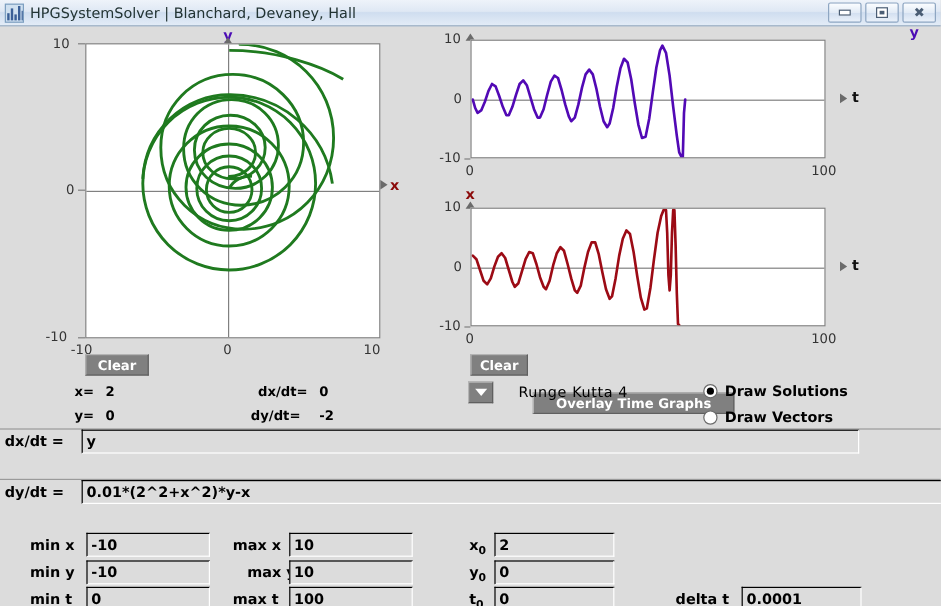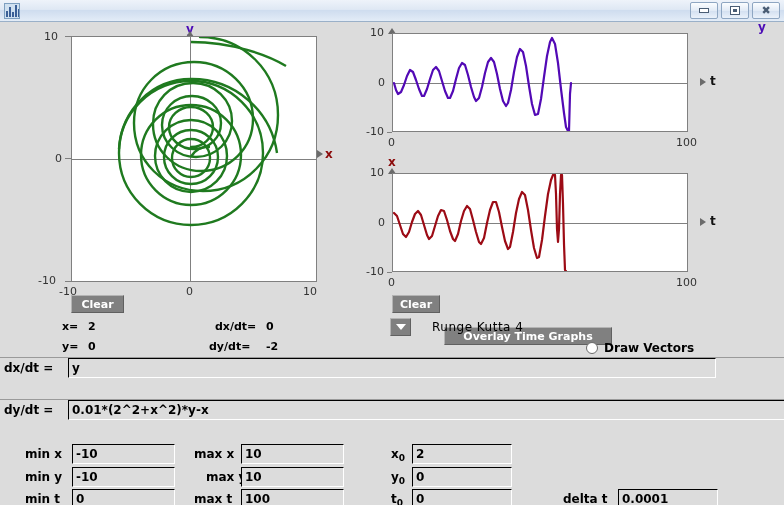--- a/index.html
+++ b/index.html
@@ -159,20 +159,21 @@
 <div id="app">
 
   <div id="titlebar">
     <div class="tb-icon">
       <i style="left:1px;height:6px"></i>
         <i style="left:4px;height:10px"></i>
       <i style="left:7px;height:5px"></i>
         <i style="left:10px;height:12px"></i>
       <i style="left:13px;height:8px"></i>
     </div>
+    <span class="tb-title">HPGSystemSolver | Blanchard, Devaney, Hall</span>
     <div id="win-buttons">
       <div class="win-btn">
           <span class="glyph-min"></span>
         </div>
       <div class="win-btn">
           <span class="glyph-max"></span>
         </div>
       <div class="win-btn">
           <span class="glyph-close">✖</span>
         </div>
@@ -299,20 +300,24 @@
   <span class="readout" style="left:215px;top:320px;">dx/dt=</span>
   <span class="readout" style="left:266px;top:320px;">0</span>
   <span class="readout" style="left:209px;top:340px;">dy/dt=</span>
   <span class="readout" style="left:266px;top:340px;">-2</span>
 
   <div class="dropdown-btn" style="left:390px;top:318px;">
     <span class="tri"></span>
   </div>
   <span class="combo-label" style="left:432px;top:320px;">Runge Kutta 4</span>
 
+  <div class="radio-row" style="left:586px;top:319px;">
+    <span class="radio on"></span>
+    <span class="radio-label">Draw Solutions</span>
+  </div>
   <div class="radio-row" style="left:586px;top:341px;">
     <span class="radio"></span>
     <span class="radio-label">Draw Vectors</span>
   </div>
 
   <div class="sep" style="left:0;top:357px;width:784px;"></div>
   <span class="fld-label" style="left:4px;top:361px;">dx/dt =</span>
   <div class="eqfield" style="left:68px;top:358px;width:648px;height:20px;">y</div>
 
   <div class="sep" style="left:0;top:399px;width:784px;"></div>

